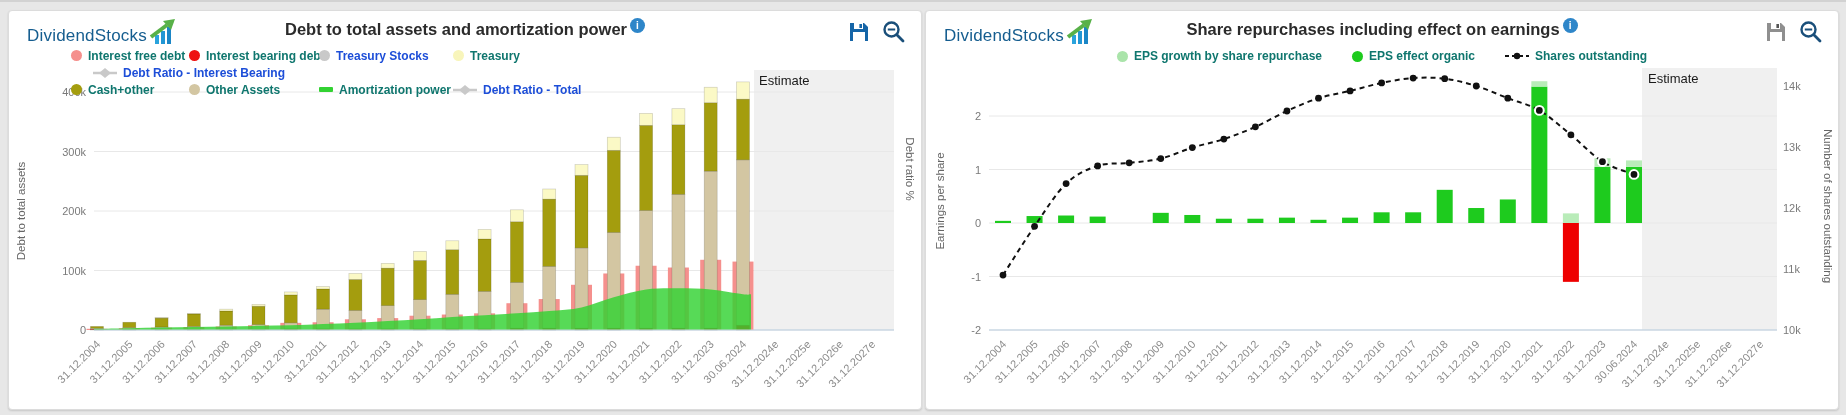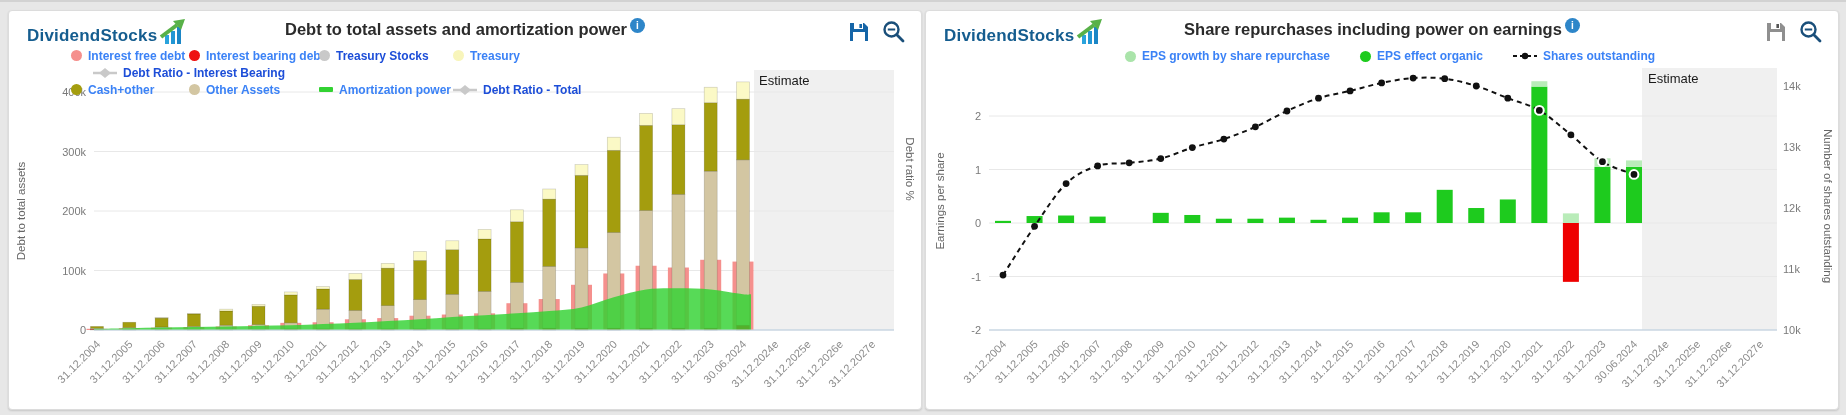--- a/index.html
+++ b/index.html
@@ -1,34 +1,34 @@
 <!DOCTYPE html>
 <html><head>
 <meta charset="utf-8">
 <style>
   html,body{margin:0;padding:0;background:#e7e7e7;font-family:"Liberation Sans",sans-serif;}
   .canvas{position:relative;width:1846px;height:415px;background:#e7e7e7;overflow:hidden;border-top:2px solid #d2d2d2;box-sizing:border-box;}
   .panel{position:absolute;top:8px;width:912px;height:398px;background:#fff;border:1px solid #dcdcdc;border-radius:4px;box-shadow:0 1px 2px rgba(0,0,0,.14);overflow:hidden;}
   #panel-left{left:8px;}
   #panel-right{left:925px;}
   .logo{position:absolute;left:18px;top:8px;display:flex;align-items:flex-end;z-index:5;}
-  .brand{font-size:17px;font-weight:bold;color:#155d8f;letter-spacing:.2px;}
+  .brand{font-size:17px;font-weight:normal;color:#155d8f;letter-spacing:.2px;}
   .logo-icon{margin-left:2px;margin-bottom:1px;}
   .title-row{position:absolute;left:0;top:7px;width:100%;text-align:center;z-index:4;}
   .chart-title{display:inline;font-size:16.5px;font-weight:bold;color:#2b2b2b;}
   .info-badge{display:inline-block;width:15px;height:15px;line-height:15px;border-radius:50%;background:#2e86c9;color:#fff;font-size:10px;font-weight:bold;text-align:center;vertical-align:super;margin-left:3px;cursor:pointer;}
   .panel-actions{position:absolute;top:9px;right:16px;display:flex;gap:12px;align-items:center;z-index:5;}
   .panel-actions svg{cursor:pointer;}
   .legend{position:absolute;z-index:3;}
   .legend-left{left:62px;top:36px;}
   .legend-row{display:grid;grid-template-columns:118px 130px 134px auto;height:17px;align-items:center;}
   .legend-row.single{grid-template-columns:auto;padding-left:22px;}
-  .legend-right{top:38px;left:8px;width:100%;display:flex;justify-content:center;gap:30px;}
+  .legend-right{top:38px;left:0;width:100%;display:flex;justify-content:center;gap:30px;}
   .legend-item{display:flex;align-items:center;gap:6px;cursor:pointer;white-space:nowrap;}
-  .legend-item .lbl{font-size:12px;font-weight:bold;color:#3b82f6;}
+  .legend-item .lbl{font-size:12px;font-weight:bold;color:#0f766e;}
   .legend-item.disabled .lbl{color:#1d4ed8;}
   .sw-circle{width:11px;height:11px;border-radius:50%;display:inline-block;flex:0 0 auto;}
   .sw-bar{width:14px;height:5px;border-radius:1px;display:inline-block;flex:0 0 auto;}
   .chart-svg{position:absolute;left:0;top:0;z-index:1;}
   text{font-family:"Liberation Sans",sans-serif;}
 </style>
 </head>
 <body>
 
 <div class="canvas">
@@ -263,21 +263,21 @@
       <span class="brand">DividendStocks</span>
       <svg class="logo-icon" width="28" height="26" viewBox="0 0 28 26">
         <rect x="6" y="16" width="4" height="9" fill="#2aa3dc"></rect>
         <rect x="12" y="12" width="4" height="13" fill="#2196d4"></rect>
         <rect x="18" y="8" width="4" height="17" fill="#1b86c6"></rect>
         <path d="M2 18 L18 6" stroke="#58b148" stroke-width="4" fill="none"></path>
         <path d="M14 2 L26 0 L22 11 Z" fill="#58b148"></path>
       </svg>
     </div>
     <div class="title-row">
-      <h1 class="chart-title">Share repurchases including power on earnings</h1><span class="info-badge">i</span>
+      <h1 class="chart-title">Share repurchases including effect on earnings</h1><span class="info-badge">i</span>
     </div>
     <div class="panel-actions">
       <svg width="22" height="22" viewBox="0 0 22 22">
         <path d="M2 2 h14 l4 4 v14 h-18 z" fill="#8f8f8f"></path>
         <rect x="6" y="2" width="9" height="6" fill="#fff"></rect>
           <rect x="11.4" y="3" width="2.6" height="4" fill="#555"></rect>
         <rect x="5" y="11" width="12" height="9" fill="#fff"></rect>
       </svg>
       <svg width="23" height="23" viewBox="0 0 23 23">
         <circle cx="9.5" cy="9.5" r="7" fill="none" stroke="#1a4f7a" stroke-width="2.4"></circle>

